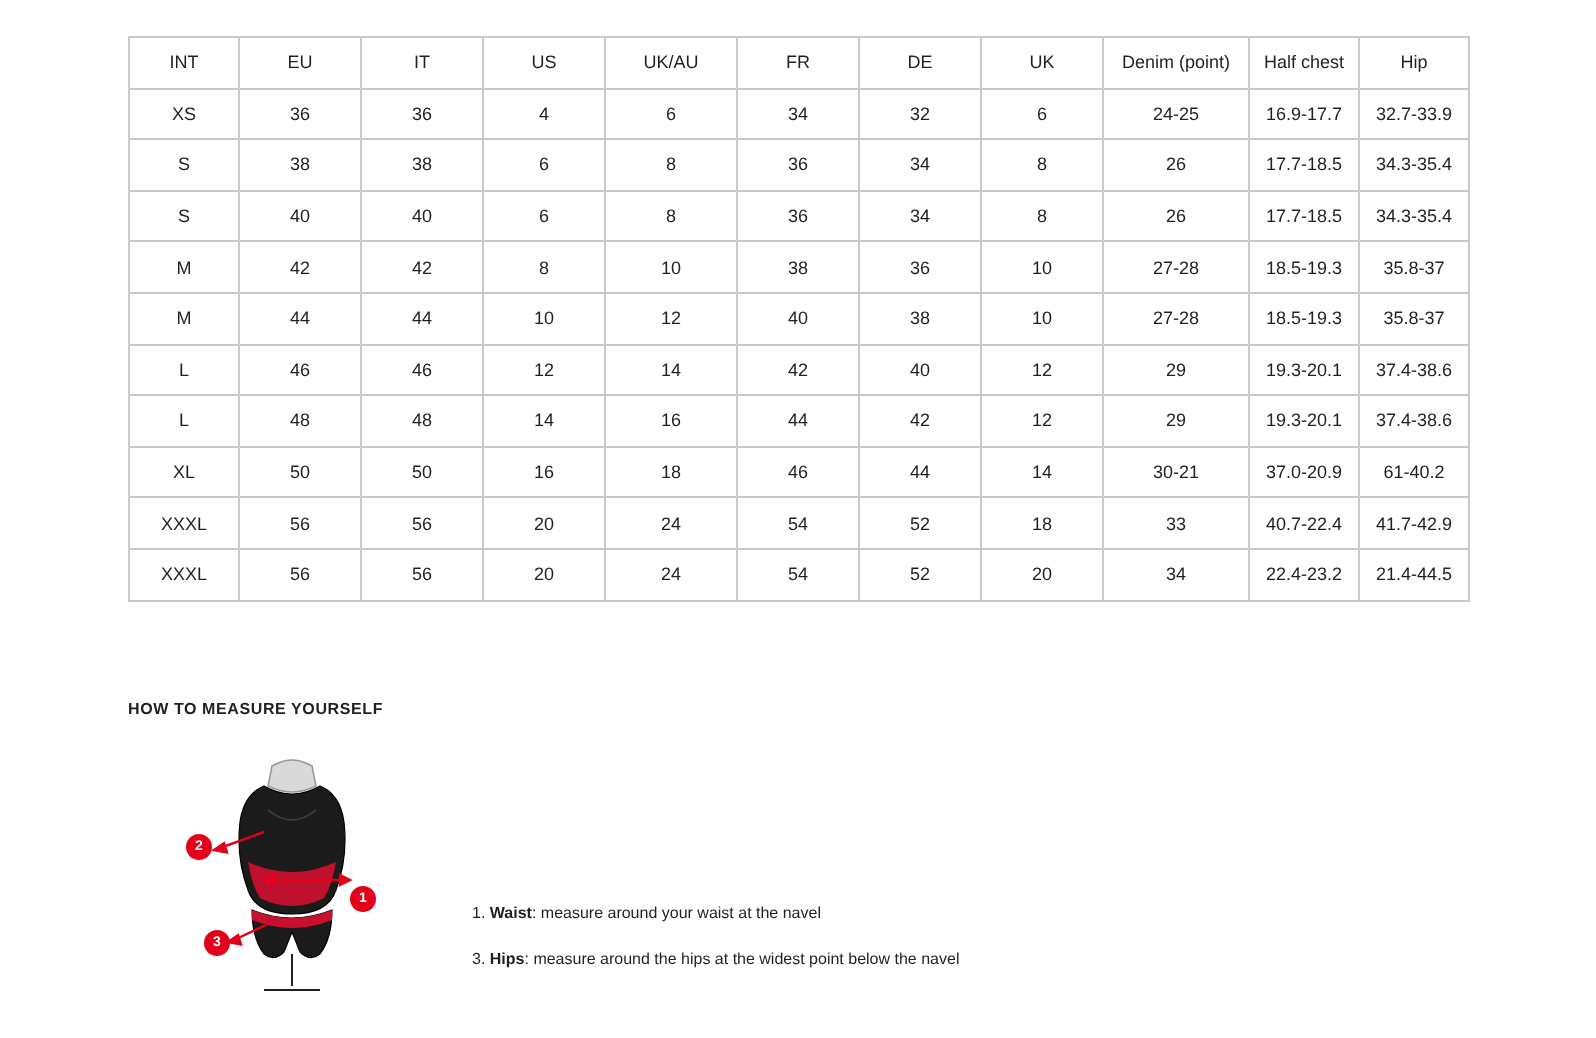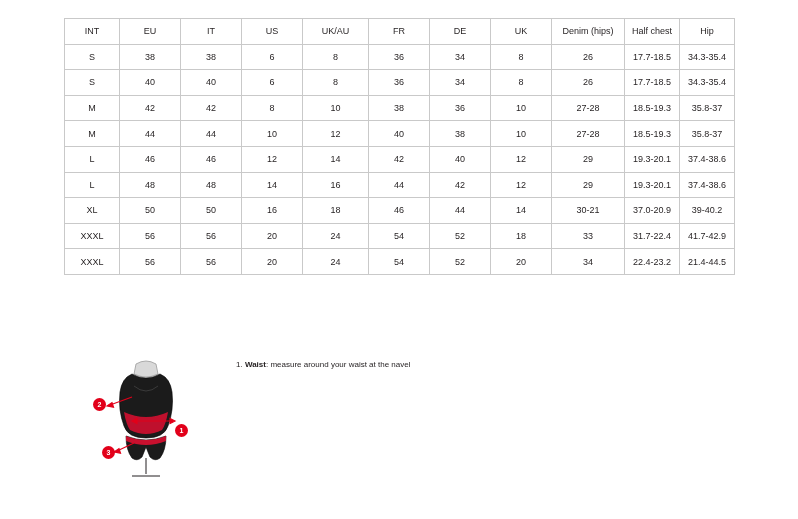--- a/index.html
+++ b/index.html
@@ -70,21 +70,21 @@
   .howto-title {
     font-size: 8px;
     font-weight: bold;
     letter-spacing: 0.3px;
     color: #231f20;
     margin-bottom: 10px;
   }
   .howto-body {
     position: relative;
     display: flex;
-    align-items: flex-start;
+    align-items: flex-end;
   }
   .figure {
     position: relative;
     width: 150px;
     height: 130px;
     flex: 0 0 150px;
   }
   .steps {
     margin-left: 22px;
     padding-top: 10px;
@@ -140,26 +140,39 @@
       <thead>
         <tr>
           <td>INT</td>
           <td>EU</td>
           <td>IT</td>
           <td>US</td>
           <td>UK/AU</td>
           <td>FR</td>
           <td>DE</td>
           <td>UK</td>
-          <td>Denim (hips)</td>
+          <td>Denim (point)</td>
           <td>Half chest</td>
           <td>Hip</td>
         </tr>
       </thead>
       <tbody>
+        <tr>
+          <td>XS</td>
+          <td>36</td>
+          <td>36</td>
+          <td>4</td>
+          <td>6</td>
+          <td>34</td>
+          <td>32</td>
+          <td>6</td>
+          <td>24-25</td>
+          <td>16.9-17.7</td>
+          <td>32.7-33.9</td>
+        </tr>
         <tr>
           <td>S</td>
           <td>38</td>
           <td>38</td>
           <td>6</td>
           <td>8</td>
           <td>36</td>
           <td>34</td>
           <td>8</td>
           <td>26</td>
@@ -235,53 +248,54 @@
           <td>XL</td>
           <td>50</td>
           <td>50</td>
           <td>16</td>
           <td>18</td>
           <td>46</td>
           <td>44</td>
           <td>14</td>
           <td>30-21</td>
           <td>37.0-20.9</td>
-          <td>39-40.2</td>
+          <td>61-40.2</td>
         </tr>
         <tr>
           <td>XXXL</td>
           <td>56</td>
           <td>56</td>
           <td>20</td>
           <td>24</td>
           <td>54</td>
           <td>52</td>
           <td>18</td>
           <td>33</td>
-          <td>31.7-22.4</td>
+          <td>40.7-22.4</td>
           <td>41.7-42.9</td>
         </tr>
         <tr>
           <td>XXXL</td>
           <td>56</td>
           <td>56</td>
           <td>20</td>
           <td>24</td>
           <td>54</td>
           <td>52</td>
           <td>20</td>
           <td>34</td>
           <td>22.4-23.2</td>
           <td>21.4-44.5</td>
         </tr>
       </tbody>
     </table>
   </div>
 
   <div class="howto">
+    <div class="howto-title">HOW TO MEASURE YOURSELF</div>
     <div class="howto-body">
 
       <div class="figure">
         <svg class="mannequin" width="150" height="130" viewBox="0 0 150 130">
 
           <g stroke="#231f20" stroke-width="1" fill="none">
             <line x1="82" y1="108" x2="82" y2="124"></line>
             <line x1="68" y1="126" x2="96" y2="126"></line>
           </g>
 
@@ -316,18 +330,22 @@
         <div class="bullet b1">1</div>
         <div class="bullet b2">2</div>
         <div class="bullet b3">3</div>
       </div>
 
       <div class="steps">
         <div class="step">
           <span>1.</span>
           <b>Waist</b><span>: measure around your waist at the navel</span>
         </div>
+        <div class="step">
+          <span>3.</span>
+          <b>Hips</b><span>: measure around the hips at the widest point below the navel</span>
+        </div>
       </div>
 
     </div>
   </div>
 
 </div>
 
 </body></html>

